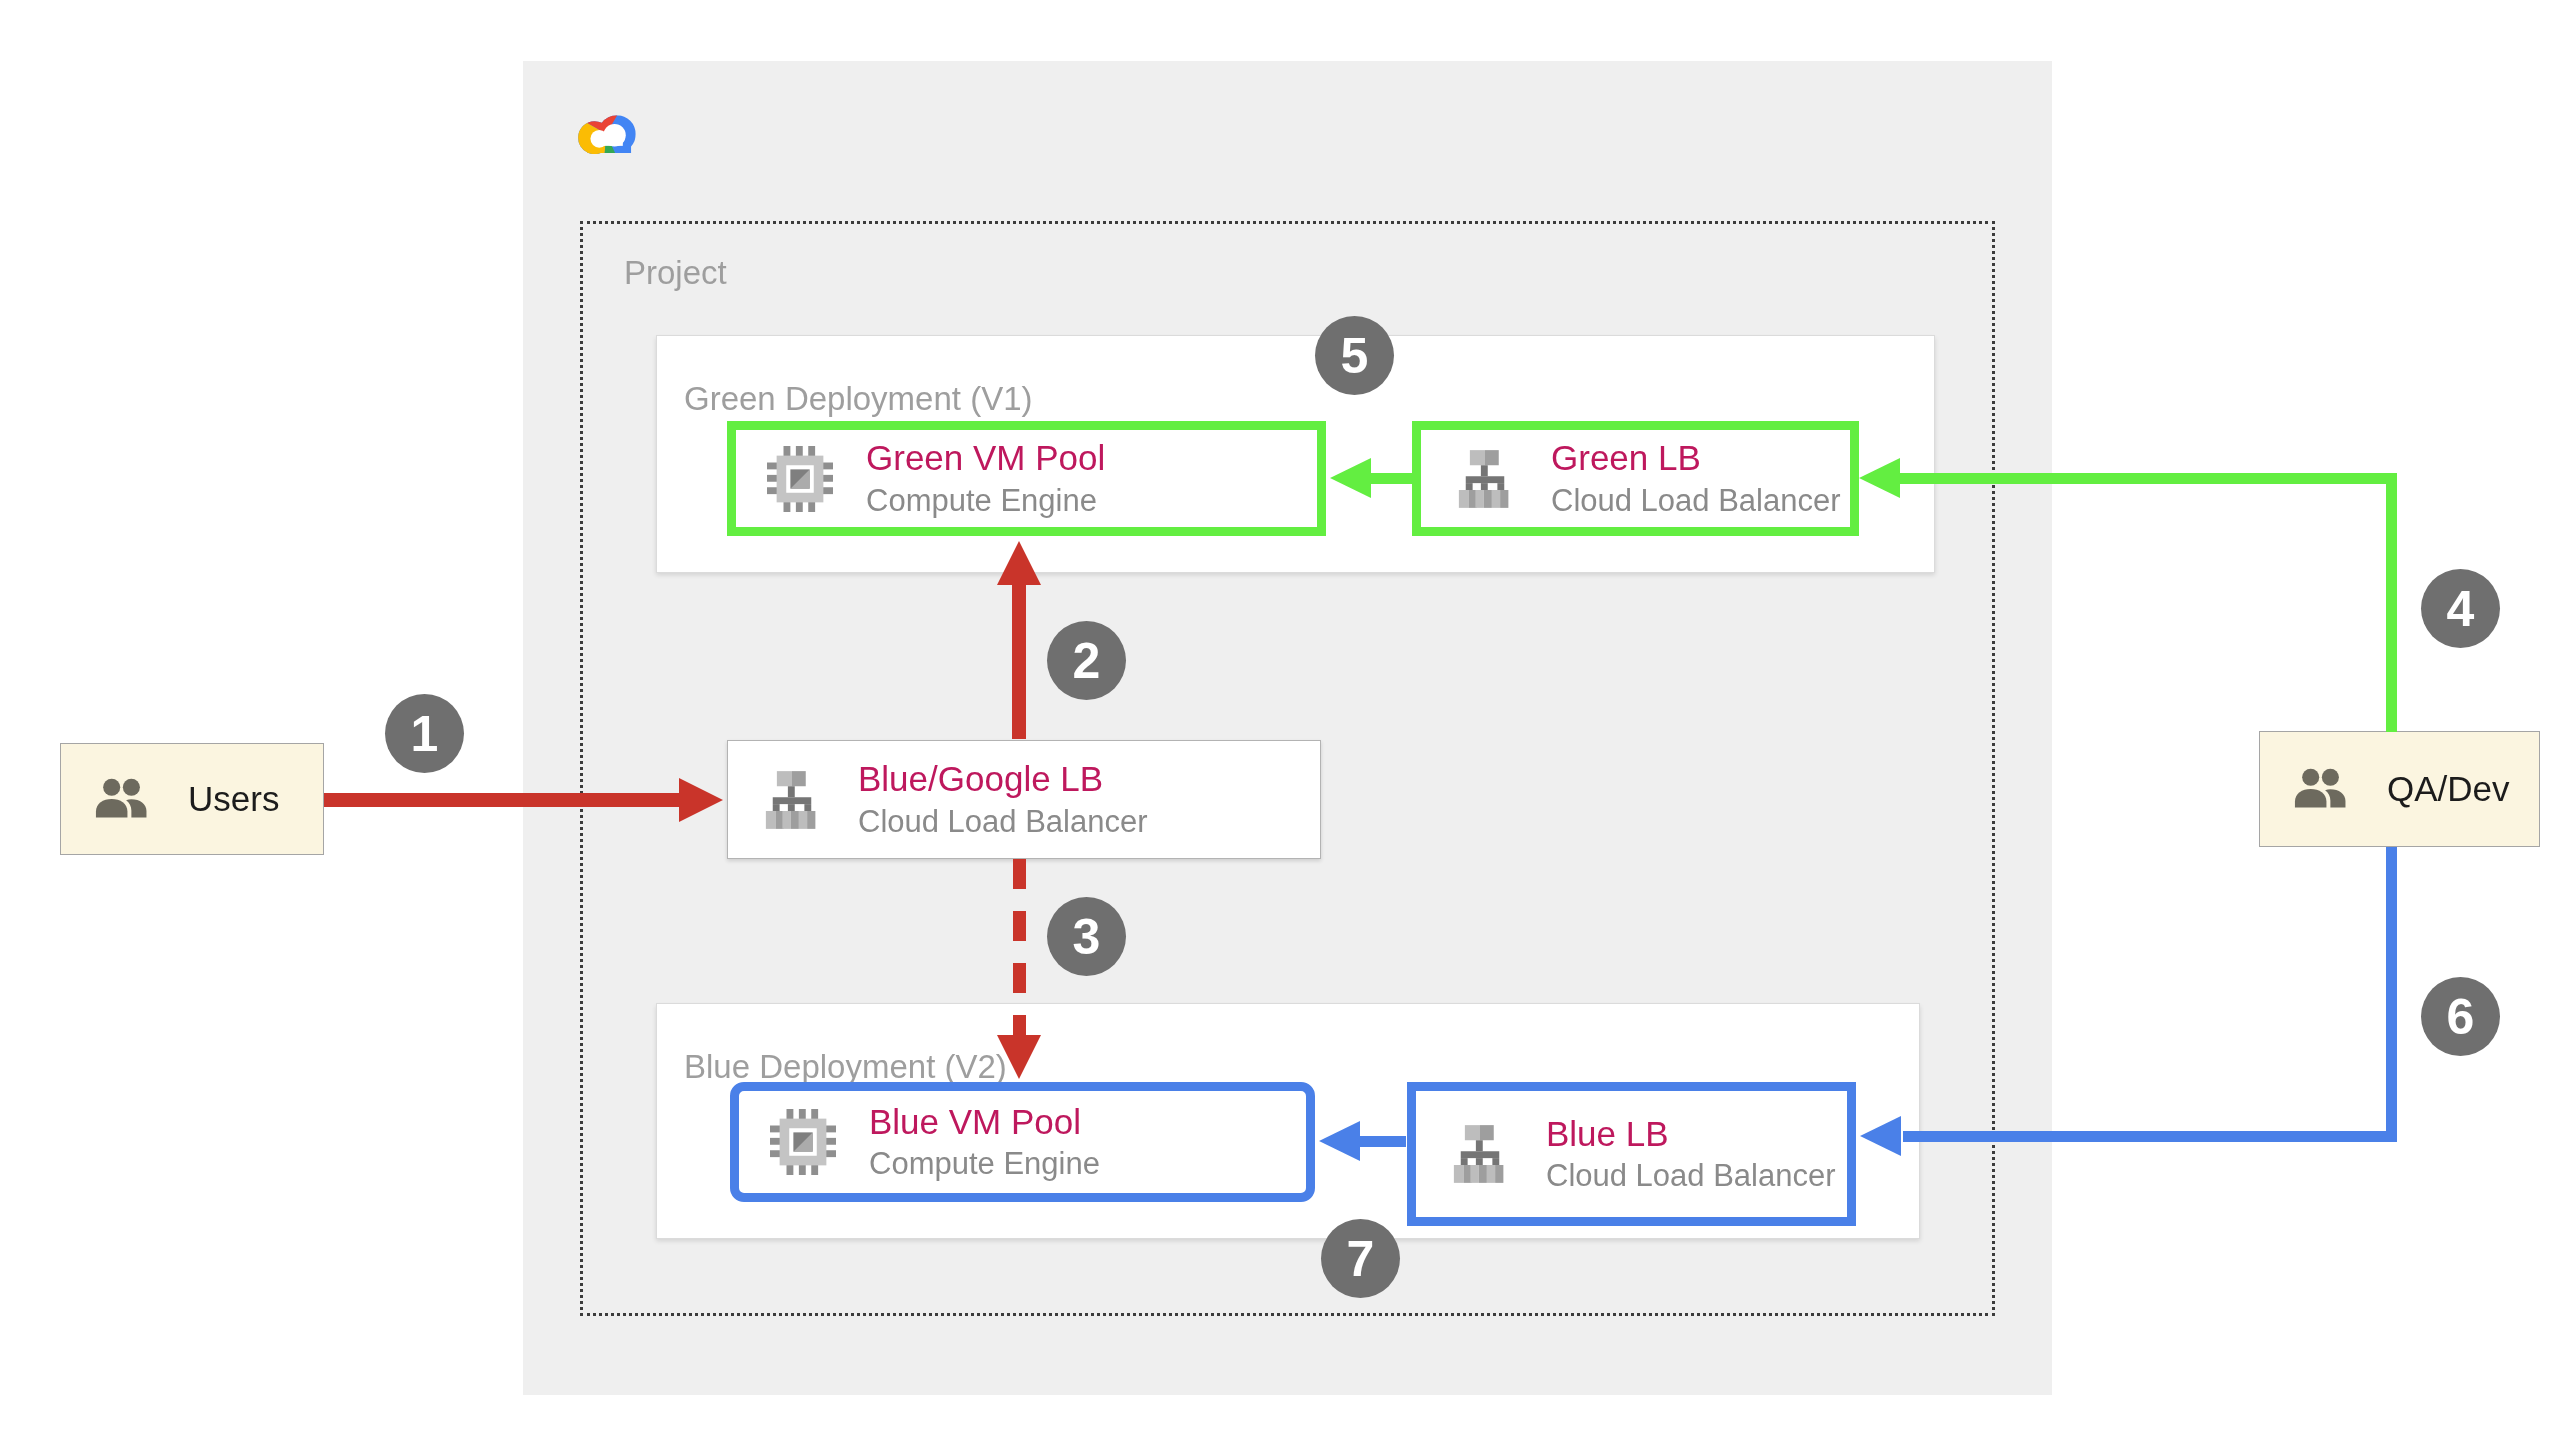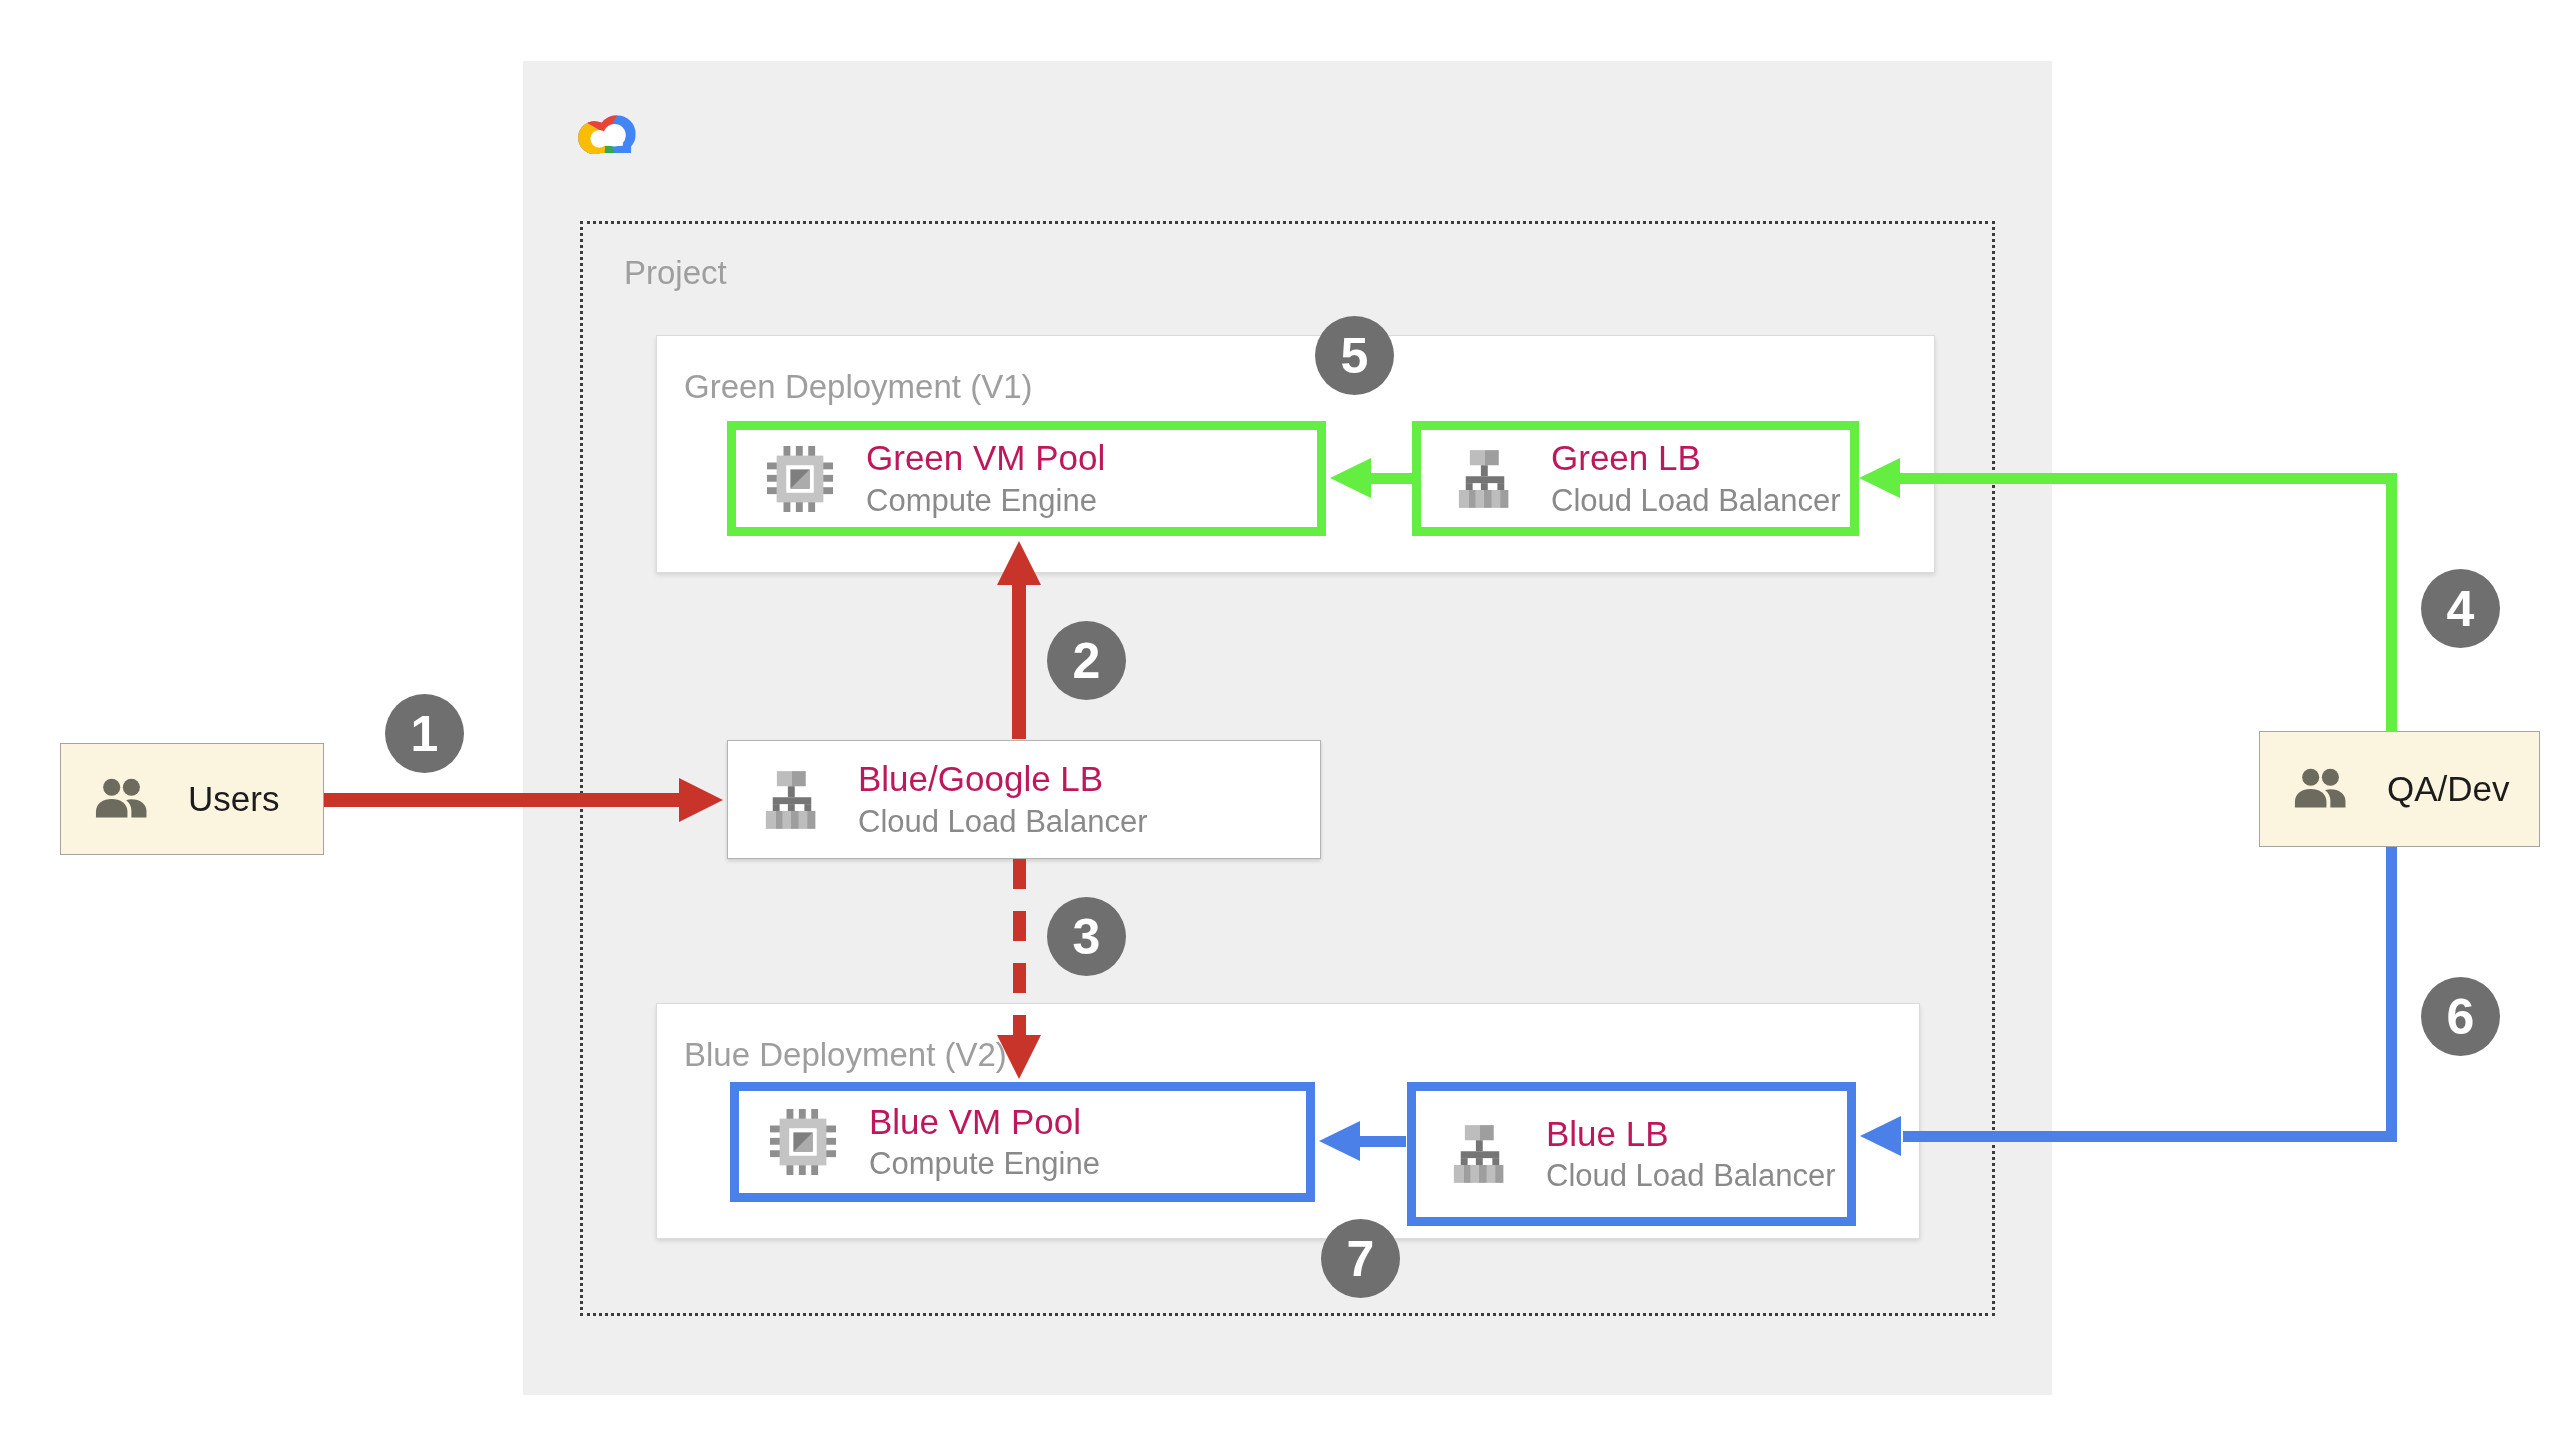--- a/index.html
+++ b/index.html
@@ -8,35 +8,35 @@
 
   
   .panel{position:absolute;left:523px;top:61px;width:1529px;height:1334px;background:#EFEFEF;z-index:1;}
   .logo{position:absolute;left:572px;top:107px;display:flex;align-items:center;gap:20.4px;z-index:2;}
   .logo-text{font-size:47px;font-weight:500;color:#5F6368;letter-spacing:-0.8px;}
   .project{position:absolute;left:580px;top:221px;width:1415px;height:1095px;
            border:3.1px dotted #3c3c3c;box-sizing:border-box;z-index:2;}
   .project-label{position:absolute;left:41px;top:30px;font-size:33px;color:#9E9E9E;}
   .group{position:absolute;background:#ffffff;border:0.8px solid #DBDBDB;
          box-shadow:0 3.1px 4.7px rgba(0,0,0,0.12);box-sizing:border-box;z-index:3;}
-  .group-label{position:absolute;left:27px;top:32px;font-size:33px;color:#9E9E9E;}
+  .group-label{position:absolute;left:27px;top:44px;font-size:33px;color:#9E9E9E;}
   #group-green{left:656px;top:335px;width:1279px;height:238px;}
   #group-blue{left:656px;top:1003px;width:1264px;height:236px;}
 
   
   .node{position:absolute;background:#ffffff;display:flex;align-items:center;
         box-sizing:border-box;z-index:4;padding-left:31px;gap:33px;}
   .accent-green{border:9.4px solid #63EE41;}
   .accent-blue{border:9.4px solid #4A80E8;}
   .plain{border:1.6px solid #B3B3B3;box-shadow:0 2.4px 3.9px rgba(0,0,0,0.14);}
   .cream{background:#FBF5E0;border:1.6px solid #A5A5A5;}
   #node-green-vm{left:727px;top:421px;width:599px;height:115px;}
   #node-green-lb{left:1412px;top:421px;width:447px;height:115px;}
   #node-bluegreen-lb{left:727px;top:740px;width:594px;height:119px;}
-  #node-blue-vm{left:730px;top:1082px;width:585px;height:120px;}
+  #node-blue-vm{left:730px;top:1082px;width:585px;height:120px;border-radius:14px;}
   #node-blue-lb{left:1407px;top:1082px;width:449px;height:144px;}
   #actor-users{left:60px;top:743px;width:264px;height:112px;z-index:4;}
   #actor-qadev{left:2259px;top:731px;width:281px;height:116px;z-index:4;}
   .txt{display:flex;flex-direction:column;gap:6.3px;}
   .title{font-size:35px;font-weight:500;color:#be185d;line-height:1.1;}
   .subtitle{font-size:31px;font-weight:400;color:#8A8A8A;line-height:1.1;}
   .actor-label{font-size:35px;color:#1c1c1c;}
 
   
   .badge{position:absolute;width:79px;height:79px;border-radius:50%;background:#6F6F6F;

